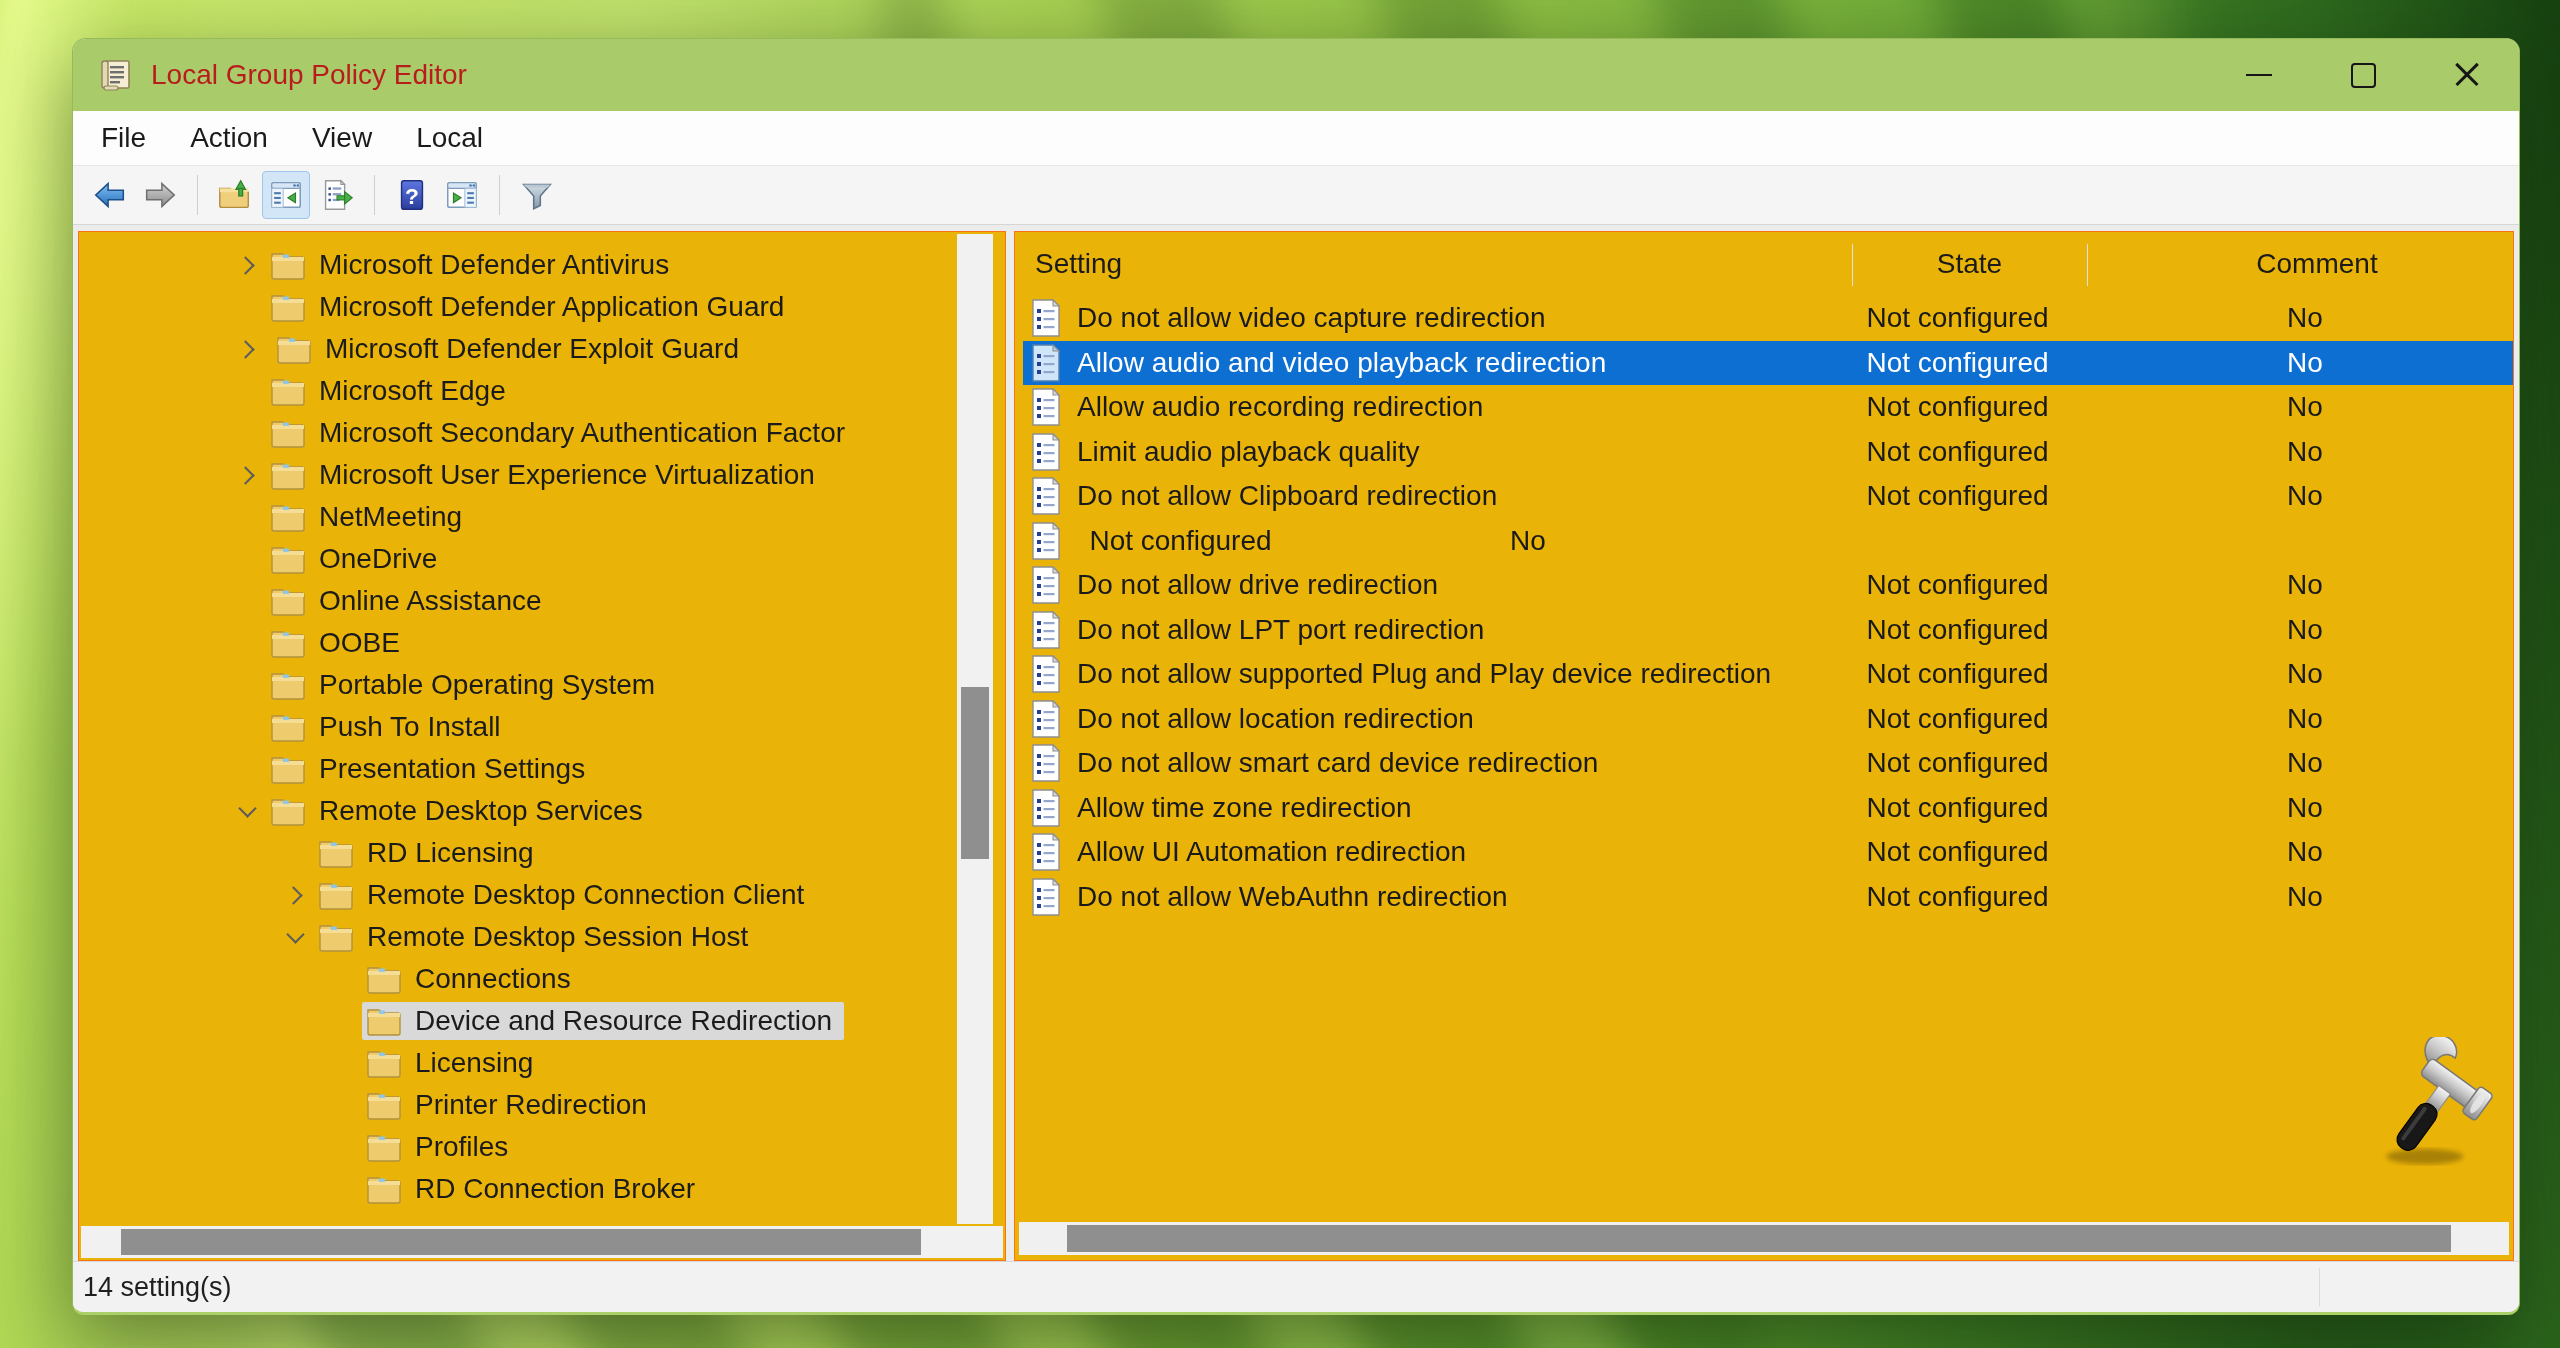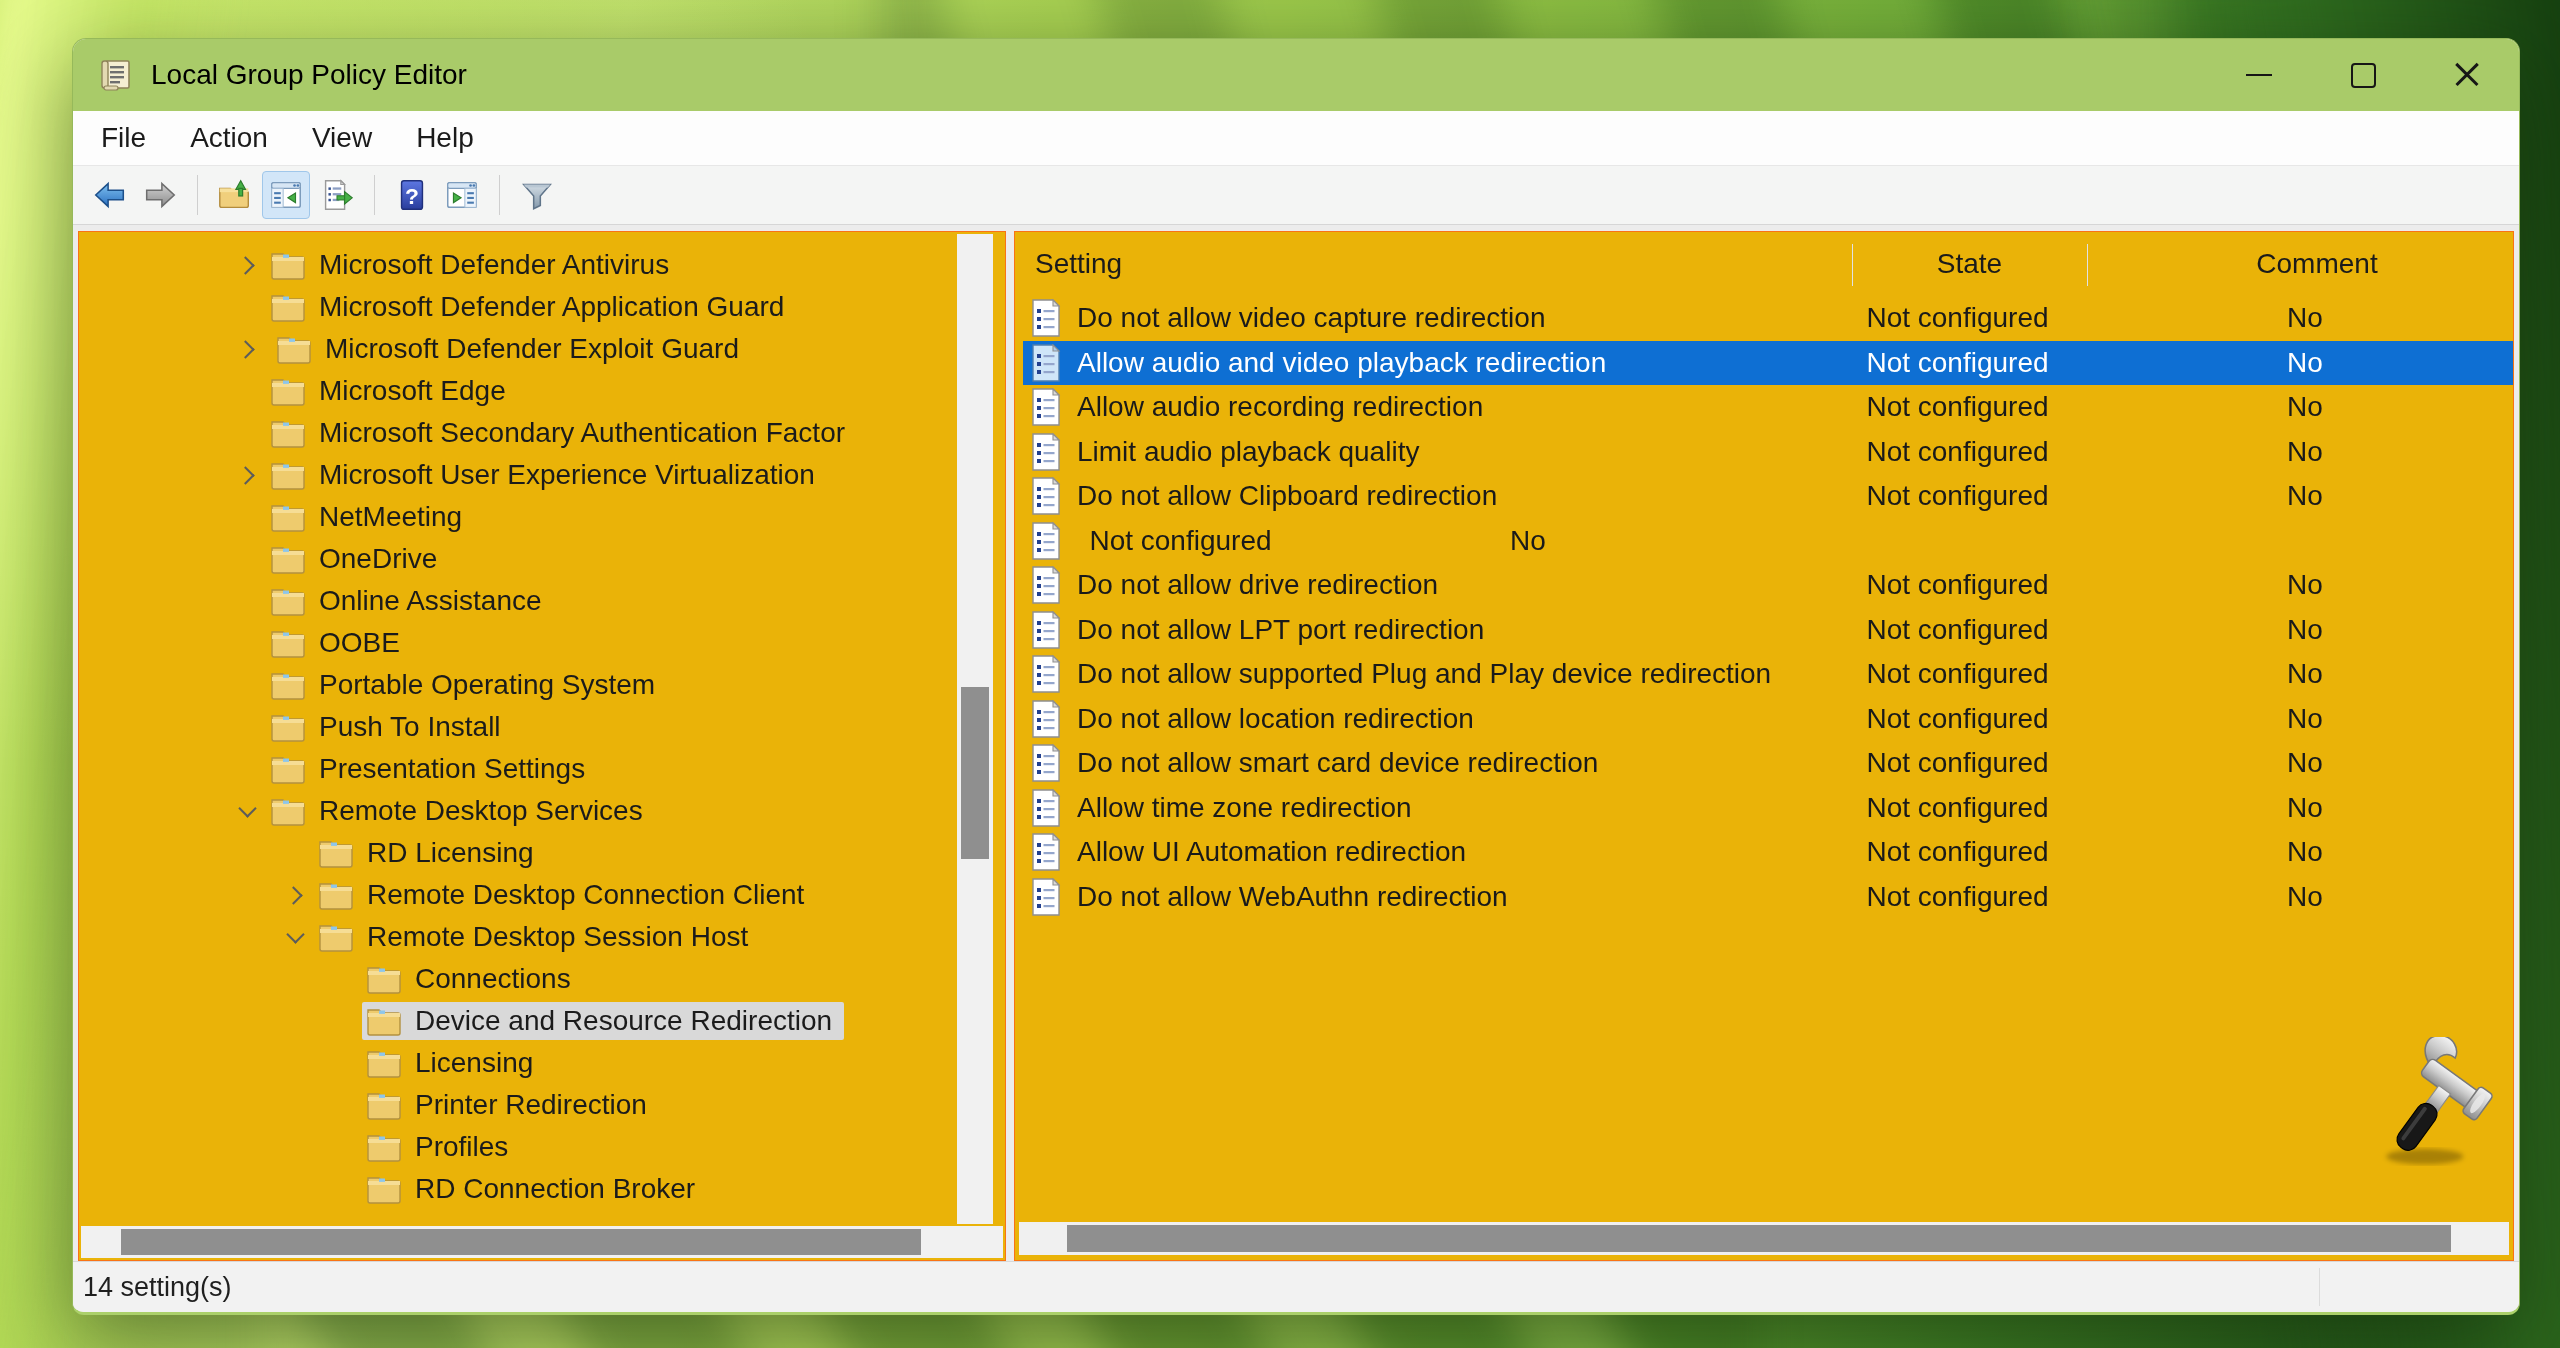--- a/index.html
+++ b/index.html
@@ -23,21 +23,21 @@
   .window{
     position:absolute;left:72px;top:38px;width:2446px;height:1273px;
     border-radius:14px 14px 12px 12px;overflow:hidden;
     display:flex;flex-direction:column;background:#ececec;
     border:1px solid #96b95a;border-bottom:3px solid #abd06a;
     box-shadow:0 28px 85px rgba(14,34,8,.5);
   }
   
   .titlebar{height:72px;flex:0 0 72px;background:#a9cb69;display:flex;align-items:center;}
   .title-icon{margin-left:24px;width:38px;height:38px;flex:0 0 38px;}
-  .title-text{margin-left:16px;font-size:28px;color:#000000;}
+  .title-text{margin-left:16px;font-size:28px;color:#b91c1c;}
   .win-controls{margin-left:auto;display:flex;height:100%;}
   .win-btn{width:104px;height:100%;display:flex;align-items:center;justify-content:center;cursor:default;}
   .glyph-min{width:26px;height:2.6px;background:#161616;}
   .glyph-max{width:21px;height:21px;border:2.4px solid #161616;border-radius:4px;}
   .glyph-close{position:relative;width:26px;height:26px;}
   .glyph-close::before,.glyph-close::after{content:"";position:absolute;left:-2px;top:11px;width:30px;height:2.6px;background:#161616;}
   .glyph-close::before{transform:rotate(45deg);}
   .glyph-close::after{transform:rotate(-45deg);}
 
   
@@ -152,21 +152,21 @@
   </div>
 
   <div class="menubar">
 
       <div class="menu-item">File</div>
 
       <div class="menu-item">Action</div>
 
       <div class="menu-item">View</div>
 
-      <div class="menu-item">Help</div>
+      <div class="menu-item">Local</div>
     </div>
 
   <div class="toolbar">
     <div class="tool">
       <svg viewBox="0 0 40 40">
         <defs>
             <linearGradient id="gb" x1="0" y1="0" x2="0" y2="1">
               <stop offset="0" stop-color="#7fc1f0"></stop>
               <stop offset="1" stop-color="#2a6fc0"></stop>
             </linearGradient>

